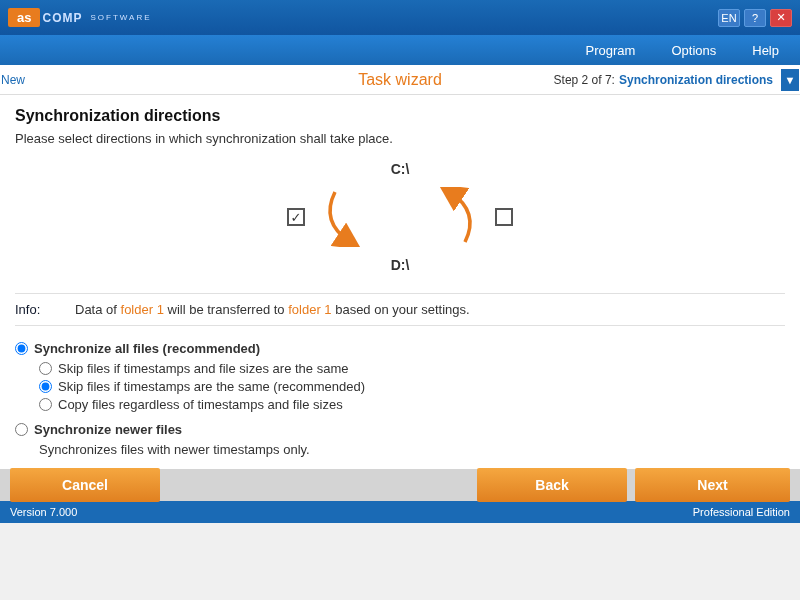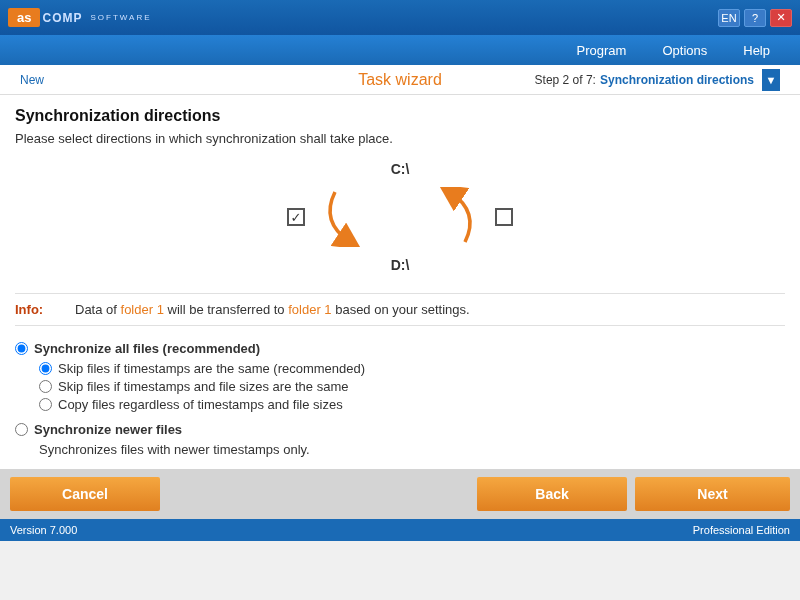--- a/index.html
+++ b/index.html
@@ -47,21 +47,21 @@
     }
     .tb-btn.close-btn { background: #d94040; border-color: #e06060; }
 
     
     .menu-bar {
       background: linear-gradient(to bottom, #2580d4, #1a6ab5);
       display: flex;
       justify-content: flex-end;
       align-items: center;
       height: 30px;
-      padding-right: 22px;
+      padding-right: 13px;
       gap: 20px;
     }
     .menu-item {
       color: white;
       font-size: 13px;
       cursor: pointer;
       padding: 4px 8px;
     }
     .toolbar-new {
       color: #1a6ab5;
@@ -145,22 +145,22 @@
     
     .info-row {
       display: flex;
       align-items: flex-start;
       padding: 8px 0;
       border-top: 1px solid #e0e0e0;
       border-bottom: 1px solid #e0e0e0;
       margin-bottom: 15px;
     }
     .info-label {
-      font-weight: bold;
-      color: #c2410c;
+      font-weight: normal;
+      color: #0f172a;
       min-width: 50px;
       margin-right: 10px;
     }
     .info-text {
       color: #333;
     }
     .info-text em {
       color: #e87c1e;
       font-style: normal;
     }
@@ -197,21 +197,21 @@
       font-size: 13px;
     }
 
     
     .footer {
       background: #d4d4d4;
       display: flex;
       align-items: center;
       padding: 8px 10px;
       gap: 8px;
-      height: 50px;
+      height: 32px;
     }
     .btn-cancel {
       background: linear-gradient(to bottom, #f5a740, #e08020);
       color: white;
       font-size: 14px;
       font-weight: bold;
       border: none;
       width: 150px;
       height: 34px;
       cursor: pointer;
@@ -253,21 +253,21 @@
       font-size: 11px;
     }
 
     .toolbar-wrapper {
       position: relative;
       display: flex;
       align-items: center;
       height: 30px;
       background: white;
       border-bottom: 1px solid #ddd;
-      padding: 0 20px;
+      padding: 0 1px;
     }
   </style>
 </head>
 <body>
 
 <div class="title-bar">
   <div class="title-bar-left">
     <div style="display:flex;align-items:center;gap:2px;">
       <div class="logo-box">as</div>
       <div style="color:#cce0ff;font-size:12px;font-weight:bold;letter-spacing:1px;">COMP</div>
@@ -344,26 +344,26 @@
       <span>Data of </span><em>folder 1</em><span> will be transferred to </span><em>folder 1</em><span> based on your settings.</span>
     </span>
   </div>
 
   <div class="options-group">
     <div class="radio-main">
       <input type="radio" name="sync-type" id="sync-all" checked="" style="">
       <label for="sync-all">Synchronize all files (recommended)</label>
     </div>
     <div class="radio-sub">
+      <input type="radio" name="sync-sub" id="sub1" style="">
+      <label for="sub1">Skip files if timestamps and file sizes are the same</label>
+    </div>
+    <div class="radio-sub">
       <input type="radio" name="sync-sub" id="sub0" checked="" style="">
       <label for="sub0">Skip files if timestamps are the same (recommended)</label>
-    </div>
-    <div class="radio-sub">
-      <input type="radio" name="sync-sub" id="sub1" style="">
-      <label for="sub1">Skip files if timestamps and file sizes are the same</label>
     </div>
     <div class="radio-sub">
       <input type="radio" name="sync-sub" id="sub2" style="">
       <label for="sub2">Copy files regardless of timestamps and file sizes</label>
     </div>
   </div>
 
   <div class="sync-newer">
     <div class="radio-main">
       <input type="radio" name="sync-type" id="sync-newer" style="">

